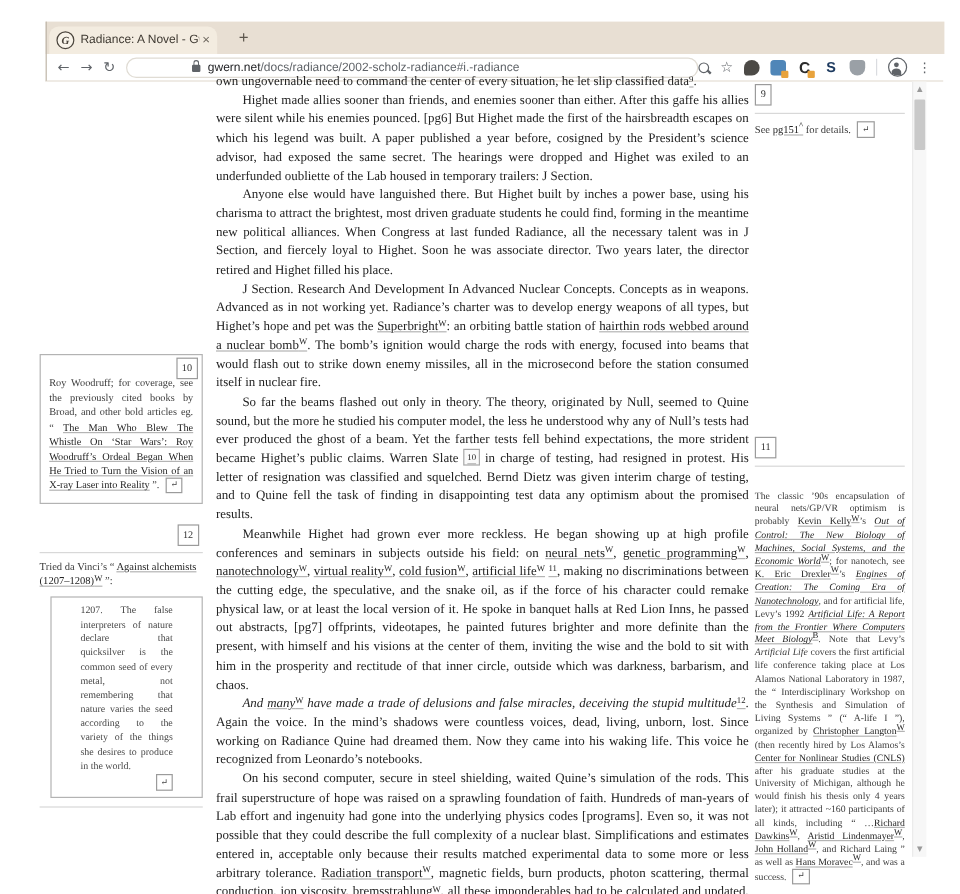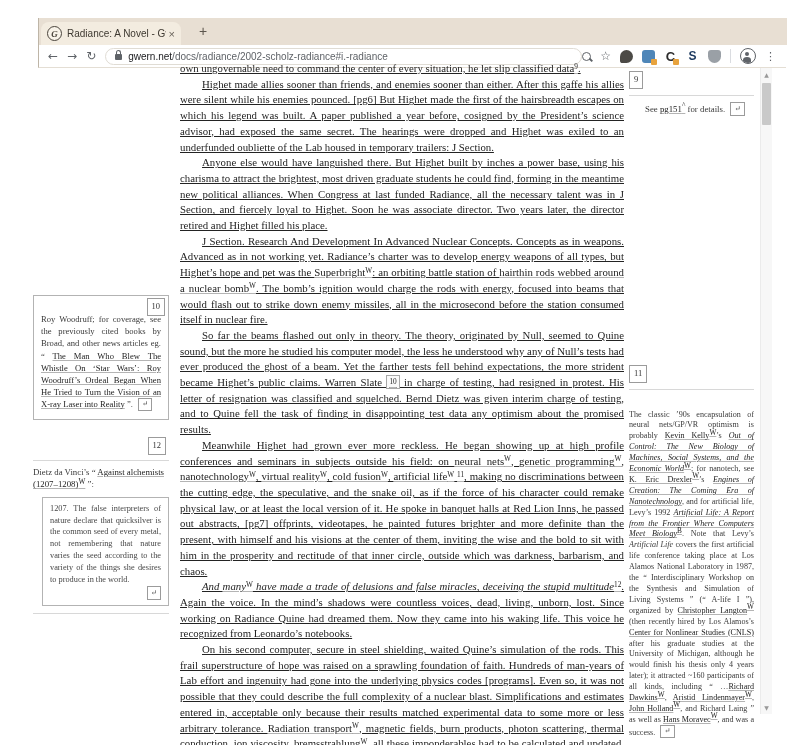--- a/index.html
+++ b/index.html
@@ -19,21 +19,21 @@
             white-space:nowrap;overflow:hidden;flex:1 1 auto;}
   .tabclose{font:11px "Liberation Sans",sans-serif;color:#6b655c;margin-left:3px;cursor:pointer;}
   .newtab{position:absolute;left:155px;top:5px;font:14px "Liberation Sans",sans-serif;color:#5c564d;
           width:18px;text-align:center;cursor:pointer;}
 
   .toolbar{position:absolute;left:38px;top:45px;width:748px;height:23px;background:#fff;
            border-left:1px solid #beb5a7;border-bottom:1px solid #e4ded4;
            display:flex;align-items:center;box-sizing:border-box;}
   .navbtn{font:12px "DejaVu Sans","Liberation Sans",sans-serif;color:#5f6368;margin-left:9px;cursor:pointer;}
   .omnibox{margin-left:9px;width:478px;height:17px;border:1px solid #e0dcd4;border-radius:9px;
-           background:#fff;display:flex;align-items:center;box-sizing:border-box;}
+           background:#fff;display:flex;align-items:center;box-sizing:border-box;padding-left:45px;}
   .lockicon{width:7px;height:6px;background:#5f6368;border-radius:1px;position:relative;
             margin:2px 6px 0 9px;flex:0 0 auto;}
   .lockicon::before{content:'';position:absolute;top:-4px;left:1px;width:3px;height:4px;
             border:1px solid #5f6368;border-bottom:none;border-radius:3px 3px 0 0;}
   .urltext{font:10px "Liberation Sans","DejaVu Sans",sans-serif;color:#202124;white-space:nowrap;overflow:hidden;}
   .urlpath{color:#5f6368;}
   .tbright{margin-left:auto;display:flex;align-items:center;gap:9px;padding-right:10px;}
   .zoomicon{width:7px;height:7px;border:1.4px solid #5f6368;border-radius:50%;position:relative;}
   .zoomicon::after{content:'';position:absolute;left:6px;top:6px;width:4px;height:1.6px;background:#5f6368;transform:rotate(45deg);}
   .staricon{font:12px "DejaVu Sans",sans-serif;color:#5f6368;line-height:1;}
@@ -46,45 +46,45 @@
   .ext-s{background:transparent;color:#1d3a5f;font:bold 12px "Liberation Sans",sans-serif;line-height:13px;text-align:center;}
   .ext-shield{background:#9aa0a6;border-radius:3px 3px 50% 50%;}
   .tbsep{width:1px;height:14px;background:#dadce0;}
   .avatar{width:14px;height:14px;border:1.4px solid #5f6368;border-radius:50%;position:relative;overflow:hidden;}
   .avatar::before{content:'';position:absolute;left:4px;top:2.5px;width:4px;height:4px;border-radius:50%;background:#5f6368;}
   .avatar::after{content:'';position:absolute;left:2px;top:8px;width:8px;height:6px;border-radius:50% 50% 0 0;background:#5f6368;}
   .kebab{font:11px "DejaVu Sans",sans-serif;color:#5f6368;}
 
   
   .article{position:absolute;left:180px;top:61px;width:444px;}
-  p.pp{margin:0;font-size:10.8px;line-height:15.7px;text-align:justify;color:#232323;text-indent:22px;text-decoration:underline;}
+  p.pp{margin:0;font-size:10.8px;line-height:15.7px;text-align:justify;color:#232323;text-indent:22px;}
   p.pp.noind{text-indent:0;}
   .lnk{color:#232323;text-decoration:underline;text-decoration-color:#b4b4b4;cursor:pointer;}
   .it{font-style:italic;}
   sup{font-size:7.3px;line-height:0;vertical-align:baseline;position:relative;top:-3.5px;}
   sup.boxref{border:1px solid #a8a8a8;background:#fafafa;padding:1px 2px 2px;top:-2.5px;}
 
   
   .sn{position:absolute;color:#3a3a3a;}
   .numbox{border:1px solid #9b9b9b;background:#fff;font-size:8.5px;line-height:1;
           padding:3px 4px 4px;color:#333;cursor:pointer;display:inline-block;}
   .nb-abs{position:absolute;top:2px;right:3px;}
   .snrule{height:1px;background:#d8d8d8;}
   .backbtn{display:inline-block;border:1px solid #9b9b9b;background:#fff;font-size:7.5px;line-height:1;
            padding:1.5px 3px 2.5px;margin-left:3px;color:#444;cursor:pointer;position:relative;top:-1px;}
   .snbox{border:1px solid #b3b3b3;padding:17px 7px 7px;box-sizing:border-box;position:relative;}
   .sntext{font-size:8.6px;line-height:12.2px;text-align:justify;}
   .sn-intro{font-size:8.8px;line-height:12.4px;margin-top:5px;text-align:left;}
-  .snquote{border:1px solid #b3b3b3;margin:6px 0 0 9px;padding:5px 7px 4px;font-size:8.3px;
+  .snquote{border:1px solid #b3b3b3;margin:6px 0 0 9px;padding:5px 24px 4px;font-size:8.3px;
            line-height:11.8px;color:#474747;text-align:justify;}
   .snquote p{margin:0;}
   .snquote p.q2{text-indent:7px;}
   .qback{text-align:right;margin-top:2px;}
   .snsmall{font-size:8.1px;line-height:10.9px;text-align:justify;margin-top:20px;}
-  .sn9text{font-size:8.8px;margin-top:7px;margin-left:16px;}
+  .sn9text{font-size:8.8px;margin-top:7px;}
 
   
   .scrollbar{position:absolute;left:760px;top:68px;width:12px;height:646px;background:#f7f7f7;
              border-left:1px solid #ebebeb;box-sizing:border-box;}
   .sbarrow{position:absolute;left:0;width:100%;text-align:center;font:6px "DejaVu Sans",sans-serif;color:#999;}
   .sbthumb{position:absolute;left:1px;width:9px;top:15px;height:42px;background:#c9c9c9;border-radius:1px;}
 </style>
 </head>
 <body>
 
@@ -127,27 +127,27 @@
       <p class="pp"><span>Anyone else would have languished there. But Highet built by inches a power base, using his charisma to attract the brightest, most driven graduate students he could find, forming in the meantime new political alliances. When Congress at last funded Radiance, all the necessary talent was in J Section, and fiercely loyal to Highet. Soon he was associate director. Two years later, the director retired and Highet filled his place.</span></p>
       <p class="pp"><span>J Section. Research And Development In Advanced Nuclear Concepts. Concepts as in weapons. Advanced as in not working yet. Radiance’s charter was to develop energy weapons of all types, but Highet’s hope and pet was the </span><a class="lnk">Superbright</a><a class="lnk"><sup>W</sup></a><span>: an orbiting battle station of </span><a class="lnk">hairthin rods webbed around a nuclear bomb</a><a class="lnk"><sup>W</sup></a><span>. The bomb’s ignition would charge the rods with energy, focused into beams that would flash out to strike down enemy missiles, all in the microsecond before the station consumed itself in nuclear fire.</span></p>
       <p class="pp"><span>So far the beams flashed out only in theory. The theory, originated by Null, seemed to Quine sound, but the more he studied his computer model, the less he understood why any of Null’s tests had ever produced the ghost of a beam. Yet the farther tests fell behind expectations, the more strident became Highet’s public claims. Warren Slate </span><a class="lnk"><sup class="boxref">10</sup></a><span> in charge of testing, had resigned in protest. His letter of resignation was classified and squelched. Bernd Dietz was given interim charge of testing, and to Quine fell the task of finding in disappointing test data any optimism about the promised results.</span></p>
       <p class="pp"><span>Meanwhile Highet had grown ever more reckless. He began showing up at high profile conferences and seminars in subjects outside his field: on </span><a class="lnk">neural nets</a><a class="lnk"><sup>W</sup></a><span>, </span><a class="lnk">genetic programming</a><a class="lnk"><sup>W</sup></a><span>, </span><a class="lnk">nanotechnology</a><a class="lnk"><sup>W</sup></a><span>, </span><a class="lnk">virtual reality</a><a class="lnk"><sup>W</sup></a><span>, </span><a class="lnk">cold fusion</a><a class="lnk"><sup>W</sup></a><span>, </span><a class="lnk">artificial life</a><a class="lnk"><sup>W</sup></a><span> </span><a class="lnk"><sup>11</sup></a><span>, making no discriminations between the cutting edge, the speculative, and the snake oil, as if the force of his character could remake physical law, or at least the local version of it. He spoke in banquet halls at Red Lion Inns, he passed out abstracts, [pg7] offprints, videotapes, he painted futures brighter and more definite than the present, with himself and his visions at the center of them, inviting the wise and the bold to sit with him in the prosperity and rectitude of that inner circle, outside which was darkness, barbarism, and chaos.</span></p>
       <p class="pp"><span class="it">And </span><a class="lnk it">many</a><a class="lnk"><sup>W</sup></a><span class="it"> have made a trade of delusions and false miracles, deceiving the stupid multitude</span><a class="lnk"><sup>12</sup></a><span>. Again the voice. In the mind’s shadows were countless voices, dead, living, unborn, lost. Since working on Radiance Quine had dreamed them. Now they came into his waking life. This voice he recognized from Leonardo’s notebooks.</span></p>
       <p class="pp"><span>On his second computer, secure in steel shielding, waited Quine’s simulation of the rods. This frail superstructure of hope was raised on a sprawling foundation of faith. Hundreds of man-years of Lab effort and ingenuity had gone into the underlying physics codes [programs]. Even so, it was not possible that they could describe the full complexity of a nuclear blast. Simplifications and estimates entered in, acceptable only because their results matched experimental data to some more or less arbitrary tolerance. </span><a class="lnk">Radiation transport</a><a class="lnk"><sup>W</sup></a><span>, magnetic fields, burn products, photon scattering, thermal conduction, ion viscosity, </span><a class="lnk">bremsstrahlung</a><a class="lnk"><sup>W</sup></a><span>, all these imponderables had to be calculated and updated, interacting in every kernel of space, at every nanosecond. If Quine had once puzzled for years over the paradox of a single photon, the complexities here were literally unthinkable. The reward of deep understanding was not part of the package.</span></p>
     </div>
 
   <div class="sn snbox" id="snL10" style="left:33px;top:295px;width:136px;">
     <span class="numbox nb-abs">10</span>
-    <div class="sntext" id="sn10text"><span>Roy Woodruff; for coverage, see the previously cited books by Broad, and other news articles eg. “ </span><a class="lnk">The Man Who Blew The Whistle On ‘Star Wars’: Roy Woodruff’s Ordeal Began When He Tried to Turn the Vision of an X-ray Laser into Reality</a><span> ”. </span><span class="backbtn">↵</span></div>
+    <div class="sntext" id="sn10text"><span>Roy Woodruff; for coverage, see the previously cited books by Broad, and other bold articles eg. “ </span><a class="lnk">The Man Who Blew The Whistle On ‘Star Wars’: Roy Woodruff’s Ordeal Began When He Tried to Turn the Vision of an X-ray Laser into Reality</a><span> ”. </span><span class="backbtn">↵</span></div>
   </div>
 
   <div class="sn" id="snL12" style="left:33px;top:437px;width:136px;">
     <span class="numbox nb-abs" style="top:0;">12</span>
     <div class="snrule" style="margin-top:23px;"></div>
-    <div class="sn-intro" id="sn12intro"><span>Dietz da Vinci’s “ </span><a class="lnk">Against alchemists (1207–1208)</a><a class="lnk"><sup>W</sup></a><span> ”:</span></div>
+    <div class="sn-intro" id="sn12intro"><span>Tried da Vinci’s “ </span><a class="lnk">Against alchemists (1207–1208)</a><a class="lnk"><sup>W</sup></a><span> ”:</span></div>
     <div class="snquote">
       <div id="sn12quote">
           <p class="">1207. The false interpreters of nature declare that quicksilver is the common seed of every metal, not remembering that nature varies the seed according to the variety of the things she desires to produce in the world.</p>
         </div>
       <div class="qback" id="sn12back"><span class="backbtn">↵</span></div>
     </div>
     <div class="snrule" style="margin-top:7px;"></div>
   </div>
 
   <div class="sn" id="snR9" style="left:629px;top:68px;width:125px;">

